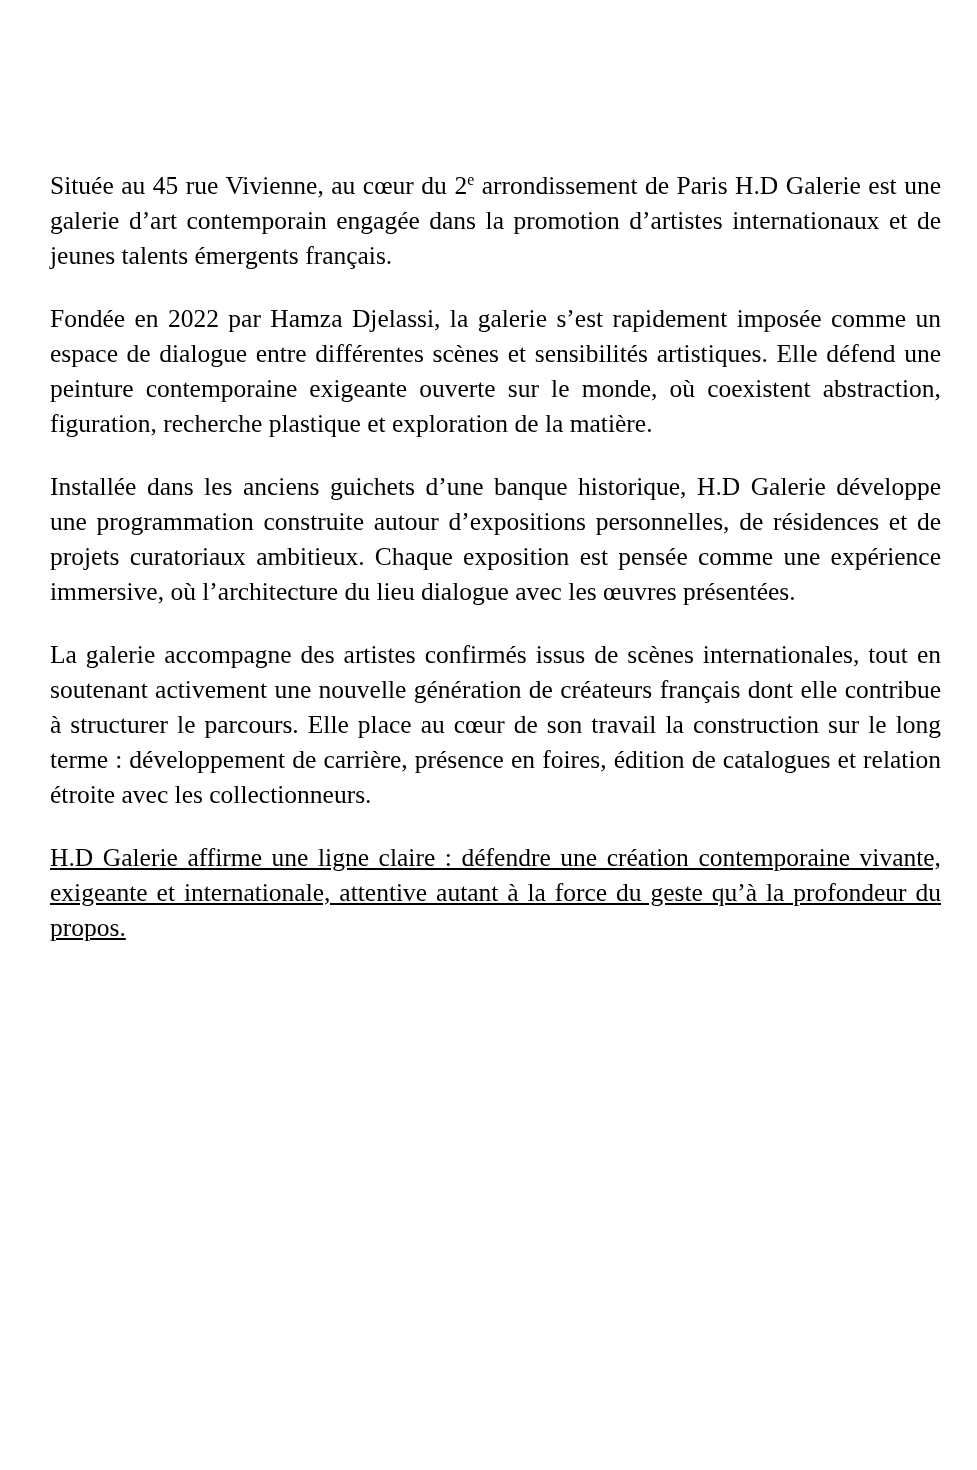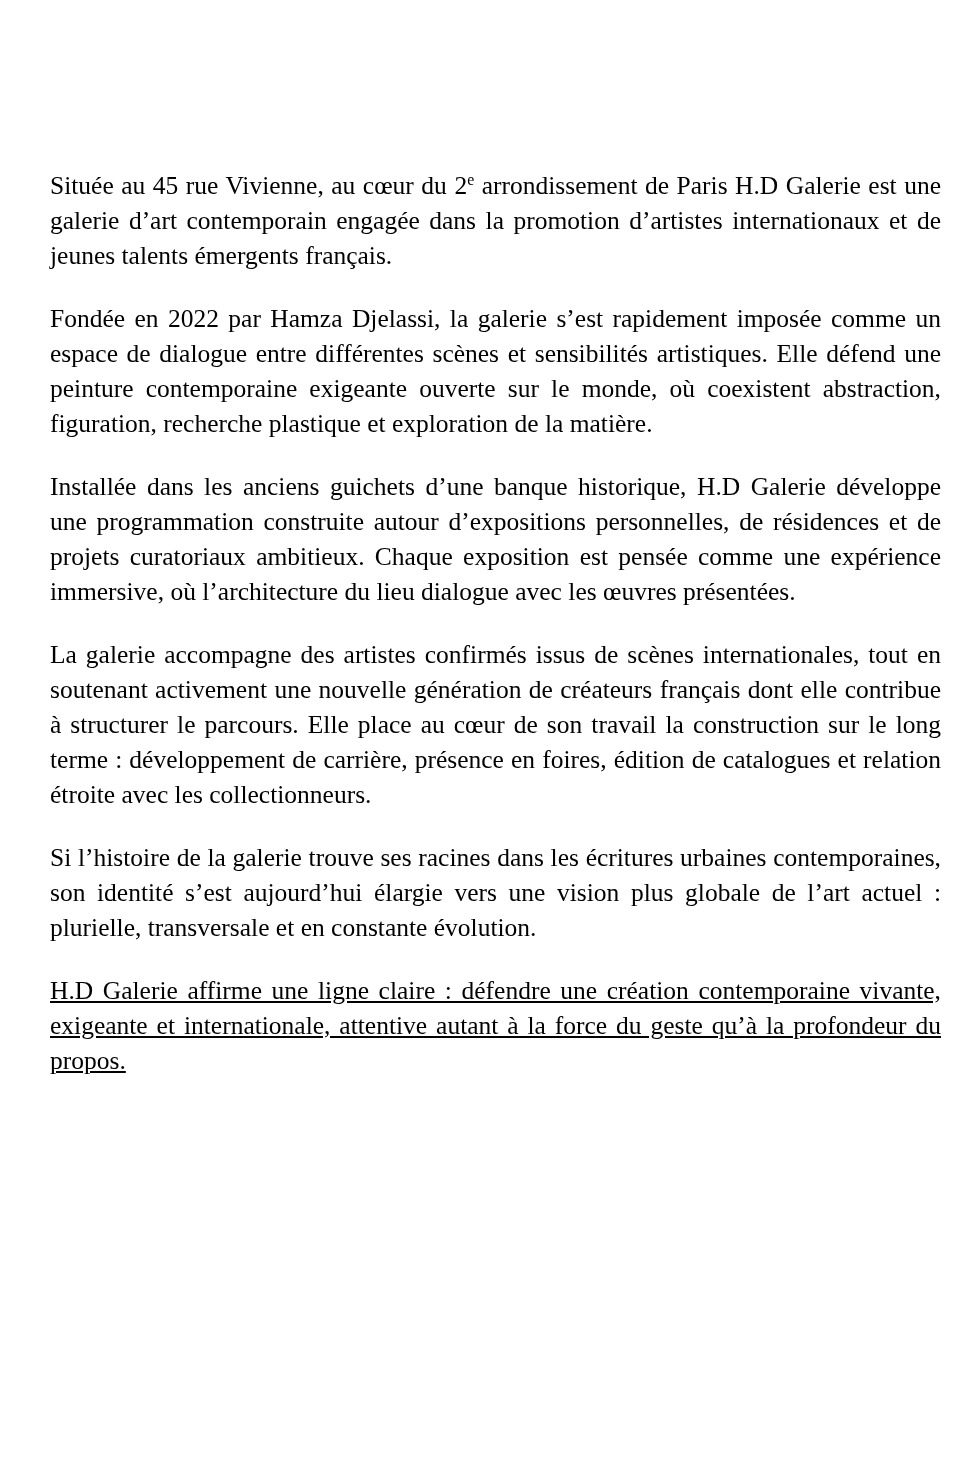--- a/index.html
+++ b/index.html
@@ -53,18 +53,17 @@
   <div class="body-text">
 
     <p class="para last-line-natural"><span>Située au 45 rue Vivienne, au cœur du 2</span><sup>e</sup><span> arrondissement de Paris H.D Galerie est une galerie d’art contemporain engagée dans la promotion d’artistes internationaux et de jeunes talents émergents français.</span></p>
 
     <p class="para last-line-natural">Fondée en 2022 par Hamza Djelassi, la galerie s’est rapidement imposée comme un espace de dialogue entre différentes scènes et sensibilités artistiques. Elle défend une peinture contemporaine exigeante ouverte sur le monde, où coexistent abstraction, figuration, recherche plastique et exploration de la matière.</p>
 
     <p class="para last-line-natural">Installée dans les anciens guichets d’une banque historique, H.D Galerie développe une programmation construite autour d’expositions personnelles, de résidences et de projets curatoriaux ambitieux. Chaque exposition est pensée comme une expérience immersive, où l’architecture du lieu dialogue avec les œuvres présentées.</p>
 
     <p class="para last-line-natural">La galerie accompagne des artistes confirmés issus de scènes internationales, tout en soutenant activement une nouvelle génération de créateurs français dont elle contribue à structurer le parcours. Elle place au cœur de son travail la construction sur le long terme : développement de carrière, présence en foires, édition de catalogues et relation étroite avec les collectionneurs.</p>
 
-    <p class="para last-line-natural">Si l’histoire de la galerie trouve ses racines dans les écritures urbaines contemporaines, son identité s’est aujourd’hui élargie vers une vision plus globale de l’art actuel : plurielle, transversale et en constante évolution.</p>
 
     <p class="para last-line-natural">H.D Galerie affirme une ligne claire : défendre une création contemporaine vivante, exigeante et internationale, attentive autant à la force du geste qu’à la profondeur du propos.</p>
 
   </div>
 </div>
 
 </body></html>

